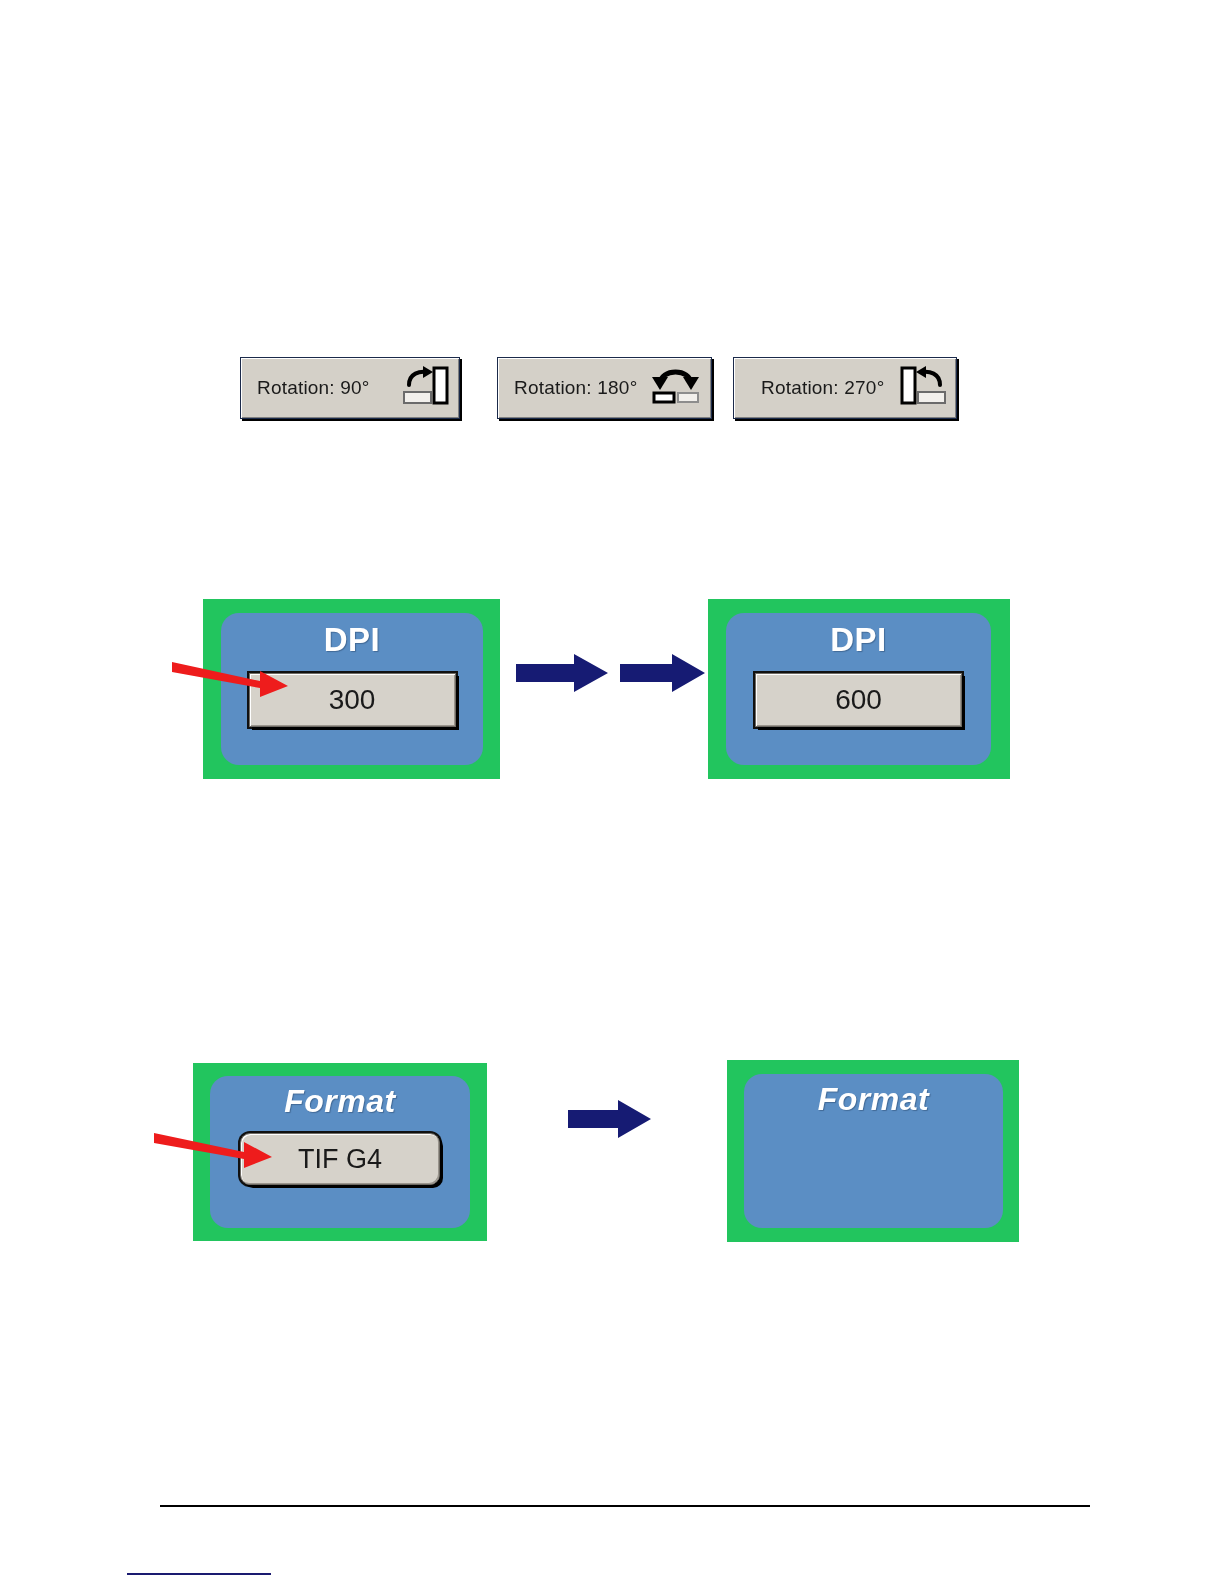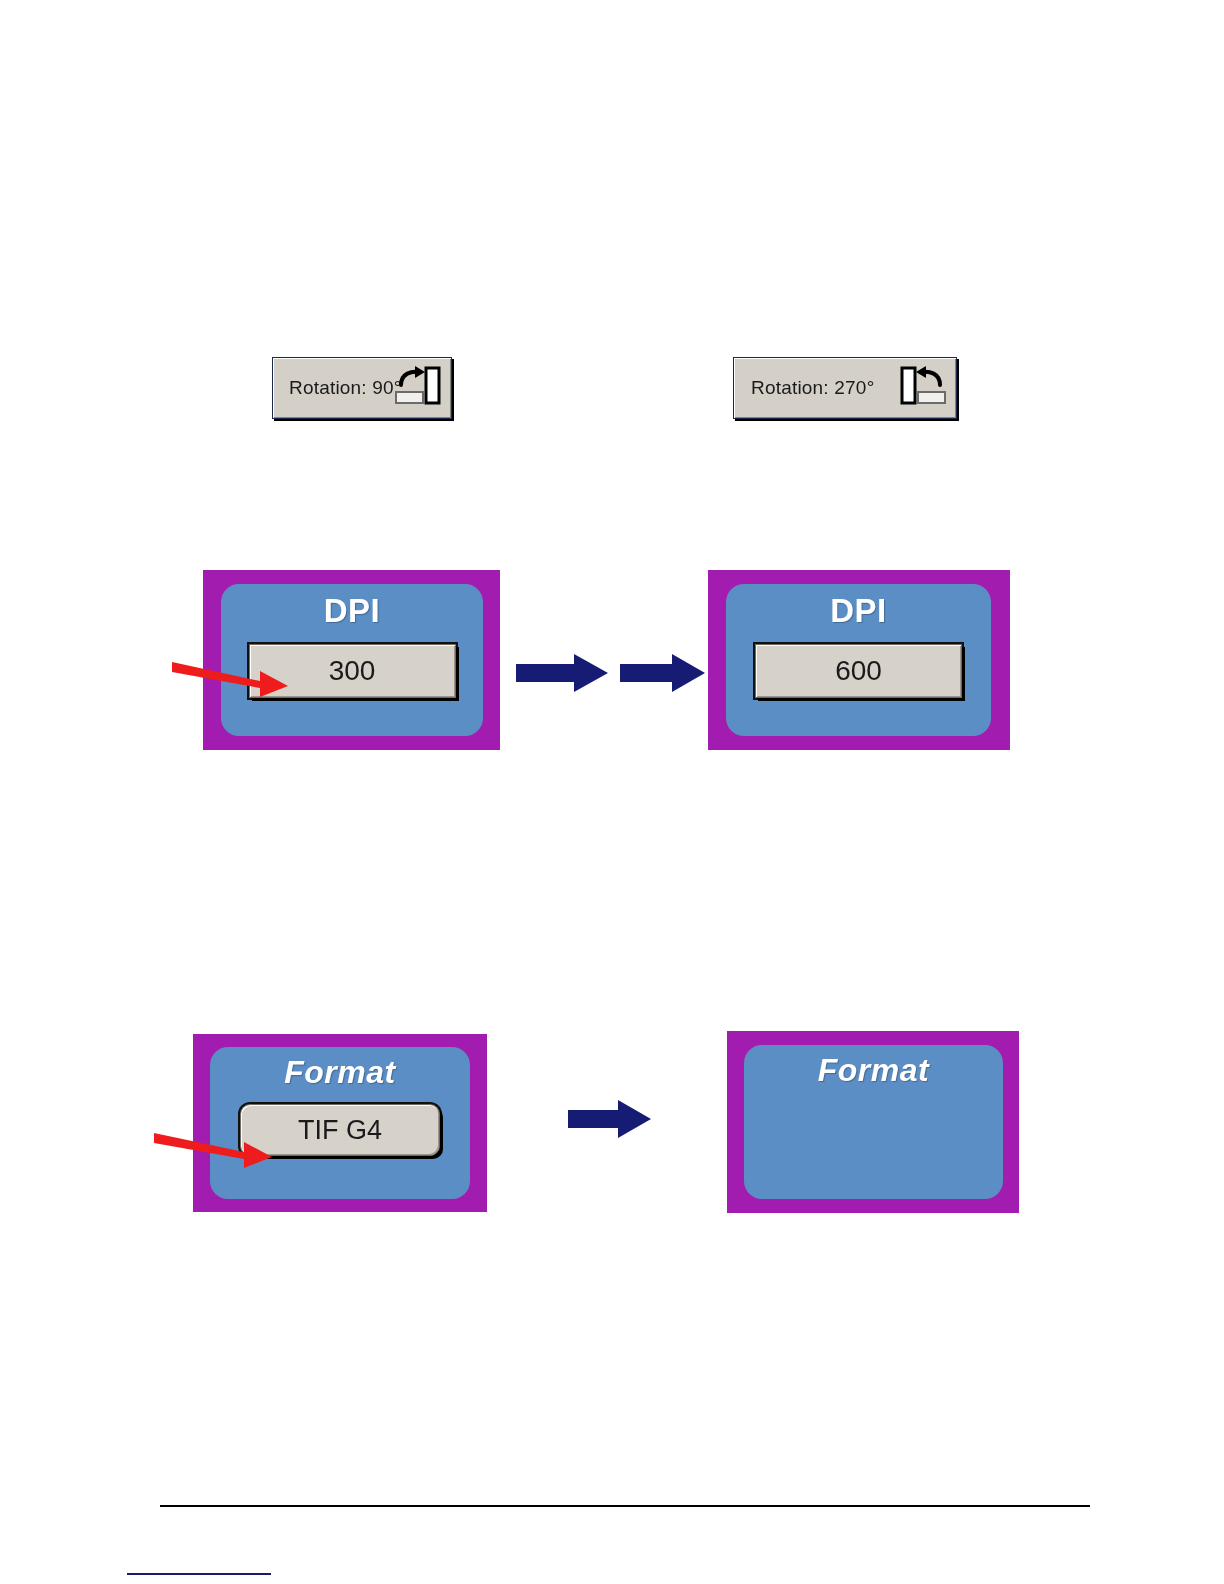--- a/index.html
+++ b/index.html
@@ -39,48 +39,49 @@
     white-space: nowrap;
     letter-spacing: 0.2px;
   }
 
   #rot0 {
     left: 491px; top: 258px;
     width: 228px; height: 64px;
     justify-content: center;
   }
   #rot90 {
-    left: 272px; top: 357px;
-    width: 180px; height: 62px;
+    left: 240px; top: 357px;
+    width: 220px; height: 62px;
     padding-left: 16px;
     justify-content: flex-start;
   }
   #rot180 {
     left: 497px; top: 357px;
     width: 215px; height: 62px;
     padding-left: 16px;
   }
   #rot270 {
     left: 733px; top: 357px;
     width: 224px; height: 62px;
-    padding-left: 17px;
+    padding-left: 27px;
   }
 
   .rot-icon {
     position: absolute;
     right: 10px;
     top: 50%;
     transform: translateY(-50%);
   }
 
   
   .panel-outer {
     position: absolute;
-    background: #a21caf;
-    box-sizing: border-box;
+    background: #22c55e;
+    box-sizing: border-box;
+    margin-top: 29px;
   }
   .panel-blue {
     position: absolute;
     background: #5b8ec4;
     border-radius: 18px;
     box-sizing: border-box;
     display: flex;
     flex-direction: column;
     align-items: center;
   }
@@ -150,20 +151,34 @@
         <rect x="1" y="27" width="27" height="11" fill="#f2f0ec" stroke="#6b6b6b" stroke-width="2"></rect>
 
         <rect x="31" y="3" width="13" height="35" fill="#ffffff" stroke="#000000" stroke-width="3"></rect>
 
         <path d="M6 20 C6 8, 17 6, 24 7" stroke="#000000" stroke-width="4" fill="none" stroke-linecap="round"></path>
         <path d="M20 1 L30 7 L20 13 Z" fill="#000000"></path>
       </svg>
     </span>
   </div>
 
+  <div class="win-btn" id="rot180">
+    <span class="btn-label">Rotation: 180°</span>
+    <span class="rot-icon">
+      <svg width="50" height="42" viewBox="0 0 50 42">
+
+        <path d="M9 19 C9 3, 40 3, 40 19" stroke="#000000" stroke-width="5" fill="none"></path>
+        <path d="M1 12 L17 12 L9 25 Z" fill="#000000"></path>
+        <path d="M32 12 L48 12 L40 25 Z" fill="#000000"></path>
+
+        <rect x="3" y="28" width="20" height="9" fill="#ffffff" stroke="#000000" stroke-width="3"></rect>
+        <rect x="27" y="28" width="20" height="9" fill="#f2f0ec" stroke="#8d8d8d" stroke-width="2"></rect>
+      </svg>
+    </span>
+  </div>
 
   <div class="win-btn" id="rot270">
     <span class="btn-label">Rotation: 270°</span>
     <span class="rot-icon">
       <svg width="46" height="42" viewBox="0 0 46 42">
 
         <rect x="2" y="3" width="13" height="35" fill="#ffffff" stroke="#000000" stroke-width="3"></rect>
 
         <rect x="18" y="27" width="27" height="11" fill="#f2f0ec" stroke="#6b6b6b" stroke-width="2"></rect>
 

